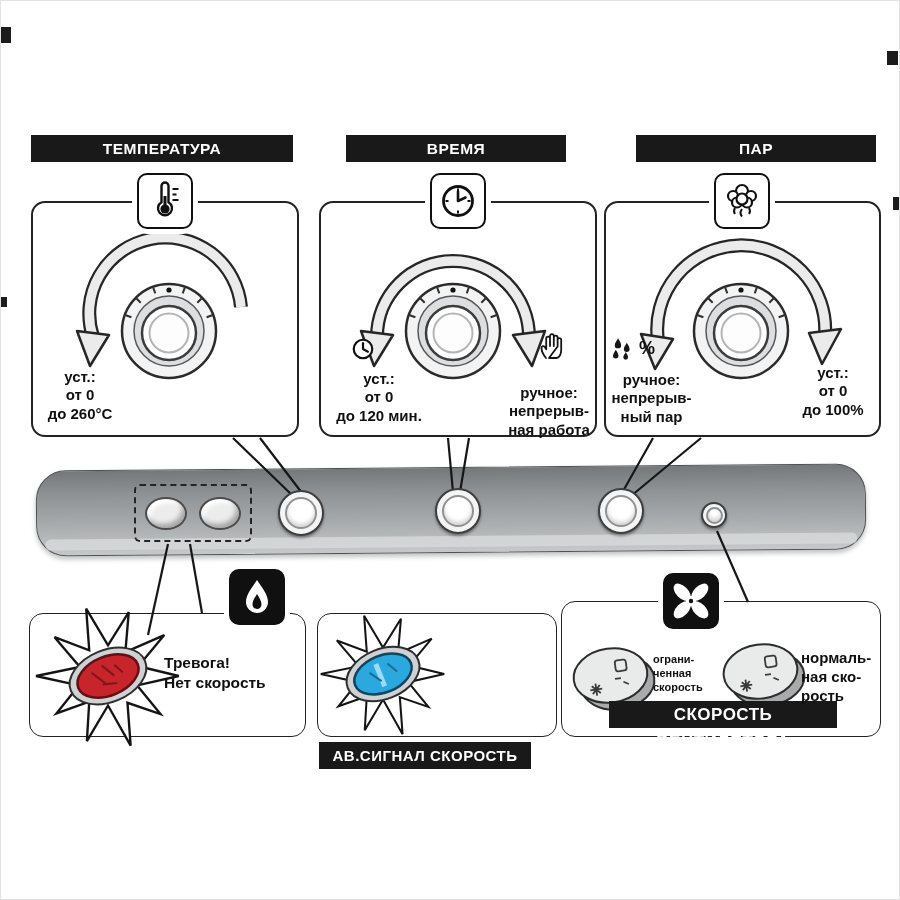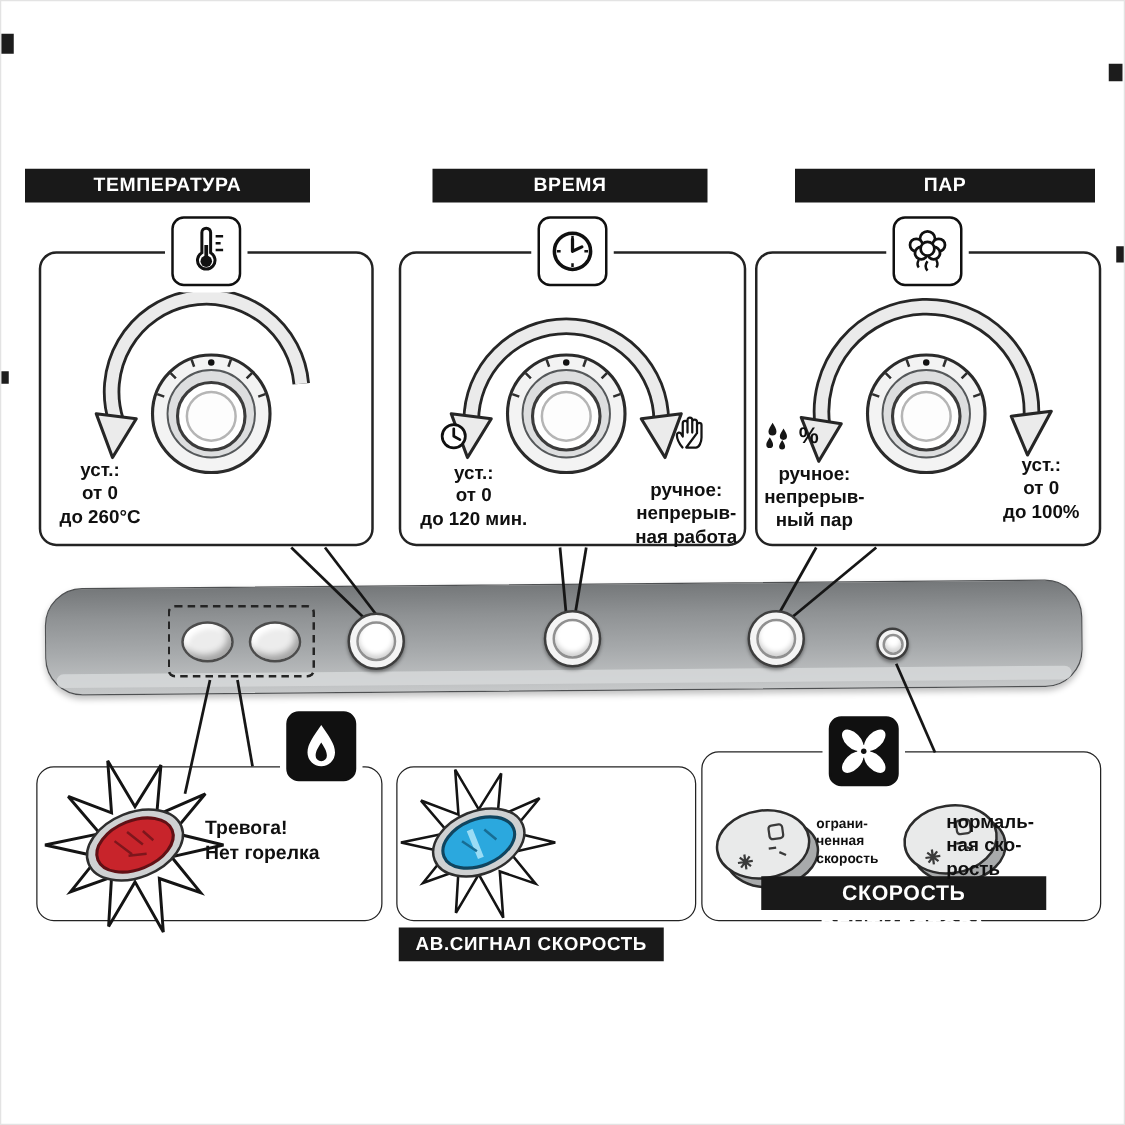--- a/index.html
+++ b/index.html
@@ -32,21 +32,21 @@
 </head>
 <body>
 
 <div id="stage">
 
   <div class="speck" style="left:0;top:26px;width:10px;height:16px"></div>
   <div class="speck" style="left:886px;top:50px;width:11px;height:14px"></div>
   <div class="speck" style="left:892px;top:196px;width:7px;height:13px"></div>
   <div class="speck" style="left:0;top:296px;width:6px;height:10px"></div>
 
-  <div class="bar" style="left:19px;top:134px;width:228px">ТЕМПЕРАТУРА</div>
+  <div class="bar" style="left:30px;top:134px;width:262px">ТЕМПЕРАТУРА</div>
   <div class="bar" style="left:635px;top:134px;width:240px">ПАР</div>
   <div class="bar" style="left:345px;top:134px;width:220px">ВРЕМЯ</div>
 
   <div class="panel" style="left:30px;top:200px;width:268px;height:236px"></div>
   <div class="panel" style="left:318px;top:200px;width:278px;height:236px"></div>
   <div class="panel" style="left:603px;top:200px;width:277px;height:236px"></div>
 
   <div class="iconbox" style="left:136px;top:172px">
     <svg width="44" height="44" viewBox="0 0 44 44">
       <path d="M18.5 7 v16.2 a7 7 0 1 0 7 0 V7 a3.5 3.5 0 0 0 -7 0 Z" fill="#fff" stroke="#101010" stroke-width="2.4"></path>
@@ -225,21 +225,21 @@
     <path d="M60,0 24.7,8 44.5,32.3 16.5,22.7 19.2,59 0,25 -17.9,55.2 -15.9,21.8 -43.7,31.7 -24.7,8 -61,0 -23.8,-7.7 -45.3,-32.9 -15.9,-21.8 -18.5,-57.1 0,-26 17.6,-54.2 14.7,-20.2 47.7,-34.7 25.7,-8.3 Z" transform="scale(1.02)" fill="#fff" stroke="#141414" stroke-width="2"></path>
     <g transform="rotate(-22)">
       <ellipse rx="38" ry="25" fill="#cfd1d2" stroke="#2e2e2e" stroke-width="2"></ellipse>
       <ellipse rx="30" ry="18.5" fill="#2ba8de" stroke="#10455f" stroke-width="2.5"></ellipse>
       <path d="M-3,-12 V12" stroke="#9adcf5" stroke-width="5"></path>
       <path d="M-12,-6 l8,12 M8,-8 l6,11" stroke="#176d94" stroke-width="2" fill="none"></path>
     </g>
   </svg>
 
   <div class="msg" style="left:163px;top:652px;width:115px">Тревога!
-Нет горелка</div>
+Нет скорость</div>
 
   <svg class="abs z3" style="left:556px;top:630px" width="114" height="96" viewBox="0 0 114 96">
     <g transform="rotate(-8 57 48)">
       <ellipse cx="60" cy="52" rx="37" ry="27" fill="#a8aaab" stroke="#2c2c2c" stroke-width="2"></ellipse>
       <ellipse cx="54" cy="44" rx="37" ry="27" fill="#e9eaea" stroke="#2c2c2c" stroke-width="2"></ellipse>
       <g stroke="#3a3a3a" stroke-width="1.8" fill="none">
         <path d="M38 50 v12 M32 56 h12 M34 52 l8 8 M42 52 l-8 8"></path>
         <rect x="60" y="30" width="11" height="11" rx="2.5"></rect>
         <path d="M58 48 h6 M66 52 l5 3"></path>
       </g>
@@ -253,20 +253,20 @@
     <g transform="rotate(-8 57 48)">
       <ellipse cx="60" cy="52" rx="37" ry="27" fill="#a8aaab" stroke="#2c2c2c" stroke-width="2"></ellipse>
       <ellipse cx="54" cy="44" rx="37" ry="27" fill="#e9eaea" stroke="#2c2c2c" stroke-width="2"></ellipse>
       <g stroke="#3a3a3a" stroke-width="1.8" fill="none">
         <path d="M38 50 v12 M32 56 h12 M34 52 l8 8 M42 52 l-8 8"></path>
         <rect x="60" y="30" width="11" height="11" rx="2.5"></rect>
         <path d="M58 48 h6 M66 52 l5 3"></path>
       </g>
     </g>
   </svg>
-  <div class="msg" style="left:756px;top:647px;width:78px;font-size:15px">нормаль-
+  <div class="msg" style="left:800px;top:647px;width:78px;font-size:15px">нормаль-
 ная ско-
 рость</div>
 
   <div class="bar" style="left:318px;top:741px;width:212px;font-size:15px">АВ.СИГНАЛ СКОРОСТЬ</div>
   <div class="bar" style="left:608px;top:700px;width:228px;font-size:17px">СКОРОСТЬ ВЕНТИЛЯТОРА</div>
 
 </div>
 
 </body></html>

